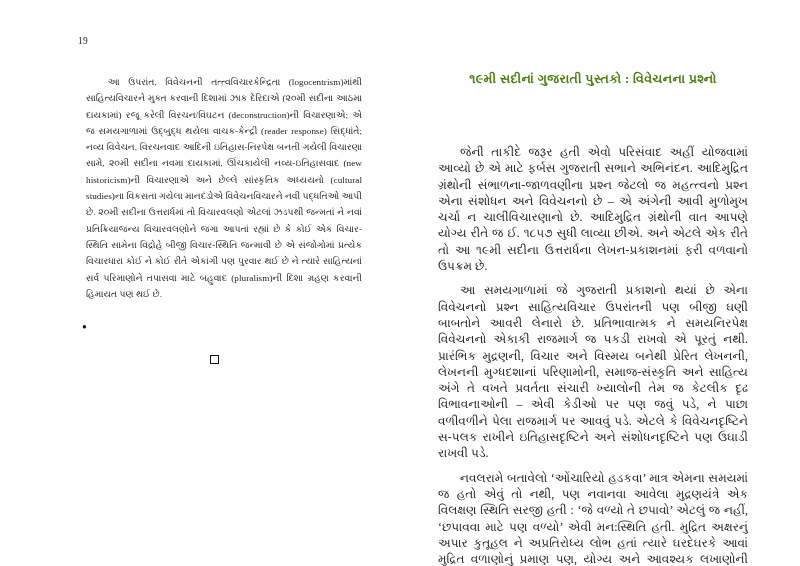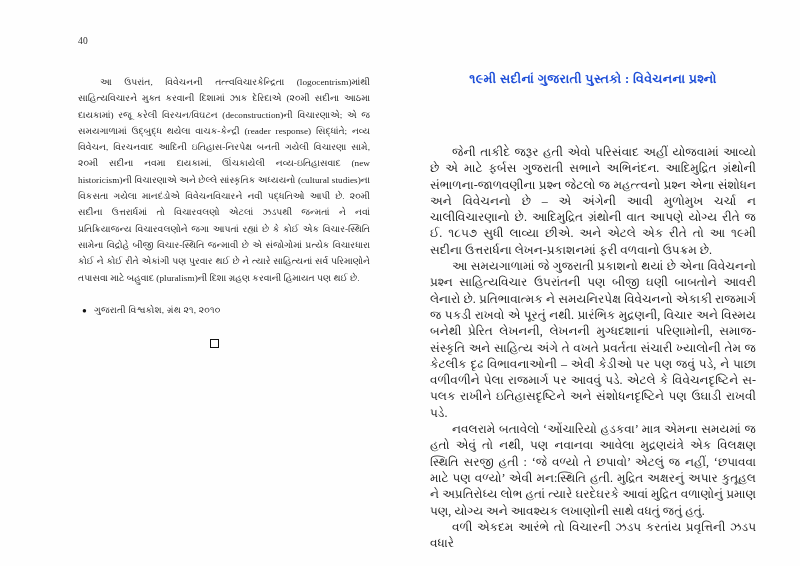--- a/index.html
+++ b/index.html
@@ -67,21 +67,21 @@
   
   .body-text {
     font-size: 9.2px;
     line-height: 16.3px;
     text-align: justify;
     text-justify: inter-word;
     color: #1c1c1c;
     letter-spacing: 0.05px;
   }
   .body-text p {
-    margin: 0;
+    margin: 8px;
     text-indent: 22px;
   }
 
   
   .citation-block {
     margin-top: 17px;
     font-size: 9.2px;
     line-height: 15px;
     color: #1c1c1c;
   }
@@ -118,49 +118,48 @@
   
   .chapter-head {
     margin-top: 34px;
     margin-bottom: 56px;
     text-align: center;
   }
   .chapter-title {
     font-size: 12.6px;
     font-weight: bold;
     letter-spacing: 0.35px;
-    color: #1d4ed8;
+    color: #4d7c0f;
     line-height: 18px;
     white-space: nowrap;
   }
 
   .right-body {
     font-size: 12px;
     line-height: 16.3px;
   }
 </style>
 </head>
 <body>
 
 <div class="spread">
 
   <div class="page page-left">
 
     <div class="running-head">
-      <span class="folio">40</span>
+      <span class="folio">19</span>
     </div>
 
     <div class="body-text">
       <p>આ ઉપરાંત, વિવેચનની તત્ત્વવિચારકેન્દ્રિતા (logocentrism)માંથી સાહિત્યવિચારને મુક્ત કરવાની દિશામાં ઝાક દેરિદાએ (૨૦મી સદીના આઠમા દાયકામાં) રજૂ કરેલી વિરચન/વિઘટન (deconstruction)ની વિચારણાએ; એ જ સમયગાળામાં ઉદ્બુદ્ધ થયેલા વાચક-કેન્દ્રી (reader response) સિદ્ધાંતે; નવ્ય વિવેચન, વિરચનવાદ આદિની ઇતિહાસ-નિરપેક્ષ બનતી ગયેલી વિચારણા સામે, ૨૦મી સદીના નવમા દાયકામાં, ઊંચકાયેલી નવ્ય-ઇતિહાસવાદ (new historicism)ની વિચારણાએ અને છેલ્લે સાંસ્કૃતિક અધ્યયનો (cultural studies)ના વિકસતા ગયેલા માનદંડોએ વિવેચનવિચારને નવી પદ્ધતિઓ આપી છે. ૨૦મી સદીના ઉત્તરાર્ધમાં તો વિચારવલણો એટલાં ઝડપથી જન્મતાં ને નવાં પ્રતિક્રિયાજન્ય વિચારવલણોને જગા આપતાં રહ્યાં છે કે કોઈ એક વિચાર-સ્થિતિ સામેના વિદ્રોહે બીજી વિચાર-સ્થિતિ જન્માવી છે એ સંજોગોમાં પ્રત્યેક વિચારધારા કોઈ ને કોઈ રીતે એકાંગી પણ પુરવાર થઈ છે ને ત્યારે સાહિત્યનાં સર્વ પરિમાણોને તપાસવા માટે બહુવાદ (pluralism)ની દિશા ગ્રહણ કરવાની હિમાયત પણ થઈ છે.</p>
     </div>
 
     <div class="citation-block">
       <div class="citation-row">
         <span class="citation-bullet">●</span>
-        <span class="citation-text">ગુજરાતી વિશ્વકોશ, ગ્રંથ ૨૧, ૨૦૧૦</span>
       </div>
     </div>
 
     <div class="end-ornament">
       <span class="ornament-square"></span>
     </div>
 
   </div>
 
   <div class="page page-right">

